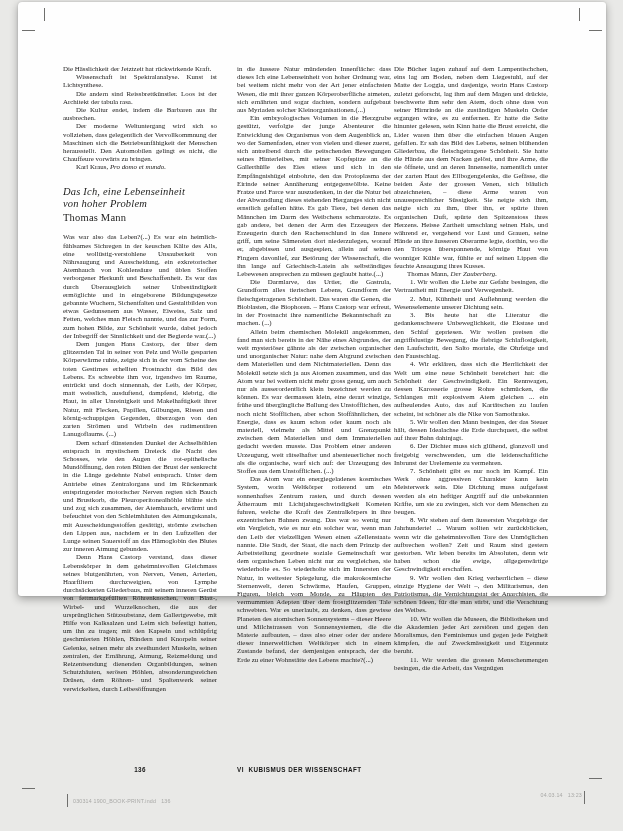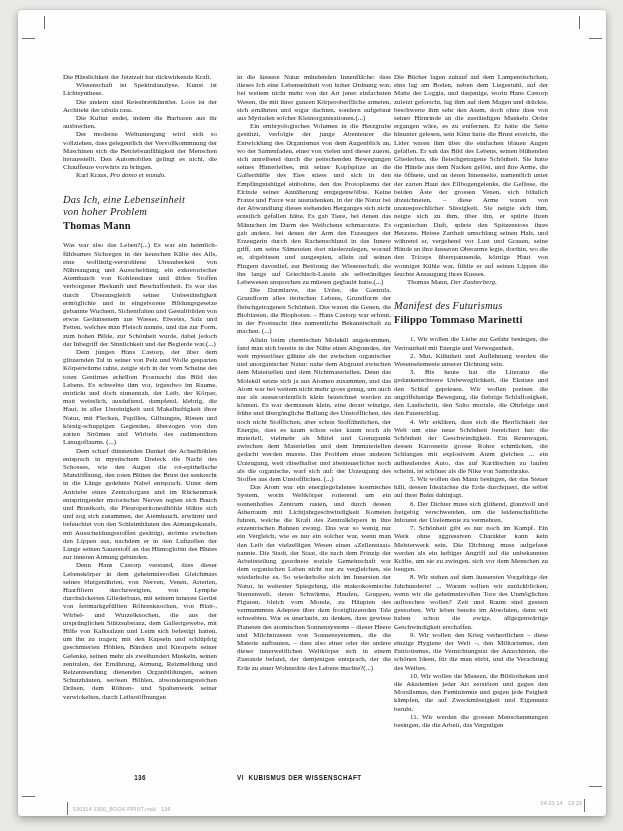--- a/index.html
+++ b/index.html
@@ -4,39 +4,39 @@
 <style>
   html,body{margin:0;padding:0;}
   body{
     width:623px;height:831px;
     background:#dcdcda;
     font-family:"Liberation Serif","DejaVu Serif",serif;
     -webkit-font-smoothing:antialiased;
   }
   .stage{position:relative;width:623px;height:831px;background:#e9e9e7;overflow:hidden;}
   .paper{
-    position:absolute;left:18px;top:10px;width:588px;height:806px;
+    position:absolute;left:18px;top:2px;width:588px;height:594px;
     background:#fefefe;border-radius:4px 3px 3px 3px;
     box-shadow:0 3px 9px rgba(0,0,0,.32), 0 0 2px rgba(0,0,0,.18);
   }
   
   .col{
     position:absolute;top:63px;width:154px;height:692px;overflow:hidden;
     font-size:6.9px;line-height:8.2px;color:#222120;
     text-align:justify;
   }
   .col-1{left:45px;}
   .col-2{left:219px;}
   .col-3{left:376px;}
   .para{margin:0;}
   .para.indent{text-indent:13px;}
   .para.indent-num{text-indent:16px;}
   .heading{margin:14px 0 9px 0;text-align:left;}
   .h-italic{font-style:italic;font-size:10.5px;line-height:12.6px;letter-spacing:.2px;color:#1d1d1c;}
-  .h-author{font-style:normal;font-size:10.5px;line-height:12.6px;letter-spacing:.2px;color:#1d1d1c;margin-top:1px;font-weight:bold;}
+  .h-author{font-style:normal;font-size:10.5px;line-height:12.6px;letter-spacing:.2px;color:#1d1d1c;margin-top:1px;}
   .attribution i{font-style:italic;}
   
   .page-number{
     position:absolute;left:45px;top:764px;width:154px;text-align:center;
     font-family:"Liberation Sans","DejaVu Sans",sans-serif;
     font-weight:bold;font-size:6.3px;letter-spacing:.4px;color:#161616;
   }
   .running-footer{
     position:absolute;left:219px;top:764px;
     font-family:"Liberation Sans","DejaVu Sans",sans-serif;
@@ -89,24 +89,20 @@
     <div class="col col-2">
         <p class="para">in die äussere Natur mündenden Innenfläche: dass dieses Ich eine Lebenseinheit von hoher Ordnung war, bei weitem nicht mehr von der Art jener einfachsten Wesen, die mit ihrer ganzen Körperoberfläche atmeten, sich ernährten und sogar dachten, sondern aufgebaut aus Myriaden solcher Kleinorganisationen.(...)</p>
         <p class="para indent">Ein embryologisches Volumen in die Herzgrube gestützt, verfolgte der junge Abenteurer die Entwicklung des Organismus von dem Augenblick an, wo der Samenfaden, einer von vielen und dieser zuerst, sich antreibend durch die peitschenden Bewegungen seines Hinterleibes, mit seiner Kopfspitze an die Gallerthülle des Eies stiess und sich in den Empfängnishügel einbohrte, den das Protoplasma der Eirinde seiner Annäherung entgegenwölbte. Keine Fratze und Farce war auszudenken, in der die Natur bei der Abwandlung dieses stehenden Herganges sich nicht ernstlich gefallen hätte. Es gab Tiere, bei denen das Männchen im Darm des Weibchens schmarotzte. Es gab andere, bei denen der Arm des Erzeugers der Erzeugerin durch den Rachenschlund in das Innere griff, um seine Sämereien dort niederzulegen, worauf er, abgebissen und ausgespien, allein auf seinen Fingern davonlief, zur Betörung der Wissenschaft, die ihn lange auf Griechisch-Latein als selbständiges Lebewesen ansprechen zu müssen geglaubt hatte.(...)</p>
         <p class="para indent">Die Darmlarve, das Urtier, die Gastrula, Grundform alles tierischen Lebens, Grundform der fleischgetragenen Schönheit. Das waren die Genen, die Bioblasten, die Biophoren. – Hans Castorp war erfreut, in der Frostnacht ihre namentliche Bekanntschaft zu machen. (...)</p>
         <p class="para indent">Allein beim chemischen Molekül angekommen, fand man sich bereits in der Nähe eines Abgrundes, der weit mysteriöser gähnte als der zwischen organischer und unorganischer Natur: nahe dem Abgrund zwischen dem Materiellen und dem Nichtmateriellen. Denn das Molekül setzte sich ja aus Atomen zusammen, und das Atom war bei weitem nicht mehr gross genug, um auch nur als ausserordentlich klein bezeichnet werden zu können. Es war dermassen klein, eine derart winzige, frühe und übergängliche Ballung des Unstofflichen, des noch nicht Stofflichen, aber schon Stoffähnlichen, der Energie, dass es kaum schon oder kaum noch als materiell, vielmehr als Mittel und Grenzpunkt zwischen dem Materiellen und dem Immateriellen gedacht werden musste. Das Problem einer anderen Urzeugung, weit rätselhafter und abenteuerlicher noch als die organische, warf sich auf: der Urzeugung des Stoffes aus dem Unstofflichen. (...)</p>
         <p class="para indent">Das Atom war ein energiegeladenes kosmisches System, worin Weltkörper rotierend um ein sonnenhaftes Zentrum rasten, und durch dessen Ätherraum mit Lichtjahrgeschwindigkeit Kometen fuhren, welche die Kraft des Zentralkörpers in ihre exzentrischen Bahnen zwang. Das war so wenig nur ein Vergleich, wie es nur ein solcher war, wenn man den Leib der vielzelligen Wesen einen «Zellenstaat» nannte. Die Stadt, der Staat, die nach dem Prinzip der Arbeitsteilung geordnete soziale Gemeinschaft war dem organischen Leben nicht nur zu vergleichen, sie wiederholte es. So wiederholte sich im Innersten der Natur, in weitester Spiegelung, die makrokosmische Sternenwelt, deren Schwärme, Haufen, Gruppen, Figuren, bleich vom Monde, zu Häupten des vermummten Adepten über dem frostglitzernden Tale schwebten. War es unerlaubt, zu denken, dass gewisse Planeten des atomischen Sonnensystems – dieser Heere und Milchstrassen von Sonnensystemen, die die Materie aufbauten, – dass also einer oder der andere dieser innerweltlichen Weltkörper sich in einem Zustande befand, der demjenigen entsprach, der die Erde zu einer Wohnstätte des Lebens machte?(...)</p>
       </div>
     <div class="col col-3">
         <p class="para">Die Bücher lagen zuhauf auf dem Lampentischchen, eins lag am Boden, neben dem Liegestuhl, auf der Matte der Loggia, und dasjenige, worin Hans Castorp zuletzt geforscht, lag ihm auf dem Magen und drückte, beschwerte ihm sehr den Atem, doch ohne dass von seiner Hirnrinde an die zuständigen Muskeln Order ergangen wäre, es zu entfernen. Er hatte die Seite hinunter gelesen, sein Kinn hatte die Brust erreicht, die Lider waren ihm über die einfachen blauen Augen gefallen. Er sah das Bild des Lebens, seinen blühenden Gliederbau, die fleischgetragene Schönheit. Sie hatte die Hände aus dem Nacken gelöst, und ihre Arme, die sie öffnete, und an deren Innenseite, namentlich unter der zarten Haut des Ellbogengelenks, die Gefässe, die beiden Äste der grossen Venen, sich bläulich abzeichneten, – diese Arme waren von unaussprechlicher Süssigkeit. Sie neigte sich ihm, neigte sich zu ihm, über ihn, er spürte ihren organischen Duft, spürte den Spitzenstoss ihres Herzens. Heisse Zartheit umschlang seinen Hals, und während er, vergehend vor Lust und Grauen, seine Hände an ihre äusseren Oberarme legte, dorthin, wo die den Triceps überspannende, körnige Haut von wonniger Kühle war, fühlte er auf seinen Lippen die feuchte Ansaugung ihres Kusses.</p>
         <p class="para indent attribution">Thomas Mann, <i>Der Zauberberg.</i></p>
-        <div class="heading">
-          <div class="h-italic">Manifest des Futurismus</div>
-          <div class="h-author">Filippo Tommaso Marinetti</div>
-        </div>
         <p class="para indent-num">1. Wir wollen die Liebe zur Gefahr besingen, die Vertrautheit mit Energie und Verwegenheit.</p>
         <p class="para indent-num">2. Mut, Kühnheit und Auflehnung werden die Wesenselemente unserer Dichtung sein.</p>
         <p class="para indent-num">3. Bis heute hat die Literatur die gedankenschwere Unbeweglichkeit, die Ekstase und den Schlaf gepriesen. Wir wollen preisen die angriffslustige Bewegung, die fiebrige Schlaflosigkeit, den Laufschritt, den Salto mortale, die Ohrfeige und den Faustschlag.</p>
         <p class="para indent-num">4. Wir erklären, dass sich die Herrlichkeit der Welt um eine neue Schönheit bereichert hat: die Schönheit der Geschwindigkeit. Ein Rennwagen, dessen Karosserie grosse Rohre schmücken, die Schlangen mit explosivem Atem gleichen ... ein aufheulendes Auto, das auf Kartätschen zu laufen scheint, ist schöner als die Nike von Samothrake.</p>
         <p class="para indent-num">5. Wir wollen den Mann besingen, der das Steuer hält, dessen Idealachse die Erde durchquert, die selbst auf ihrer Bahn dahinjagt.</p>
         <p class="para indent-num">6. Der Dichter muss sich glühend, glanzvoll und freigebig verschwenden, um die leidenschaftliche Inbrunst der Urelemente zu vermehren.</p>
         <p class="para indent-num">7. Schönheit gibt es nur noch im Kampf. Ein Werk ohne aggressiven Charakter kann kein Meisterwerk sein. Die Dichtung muss aufgefasst werden als ein heftiger Angriff auf die unbekannten Kräfte, um sie zu zwingen, sich vor dem Menschen zu beugen.</p>
         <p class="para indent-num">8. Wir stehen auf dem äussersten Vorgebirge der Jahrhunderte! ... Warum sollten wir zurückblicken, wenn wir die geheimnisvollen Tore des Unmöglichen aufbrechen wollen? Zeit und Raum sind gestern gestorben. Wir leben bereits im Absoluten, denn wir haben schon die ewige, allgegenwärtige Geschwindigkeit erschaffen.</p>
         <p class="para indent-num">9. Wir wollen den Krieg verherrlichen – diese einzige Hygiene der Welt –, den Militarismus, den Patriotismus, die Vernichtungstat der Anarchisten, die schönen Ideen, für die man stirbt, und die Verachtung des Weibes.</p>
         <p class="para indent-num">10. Wir wollen die Museen, die Bibliotheken und die Akademien jeder Art zerstören und gegen den Moralismus, den Feminismus und gegen jede Feigheit kämpfen, die auf Zweckmässigkeit und Eigennutz beruht.</p>

